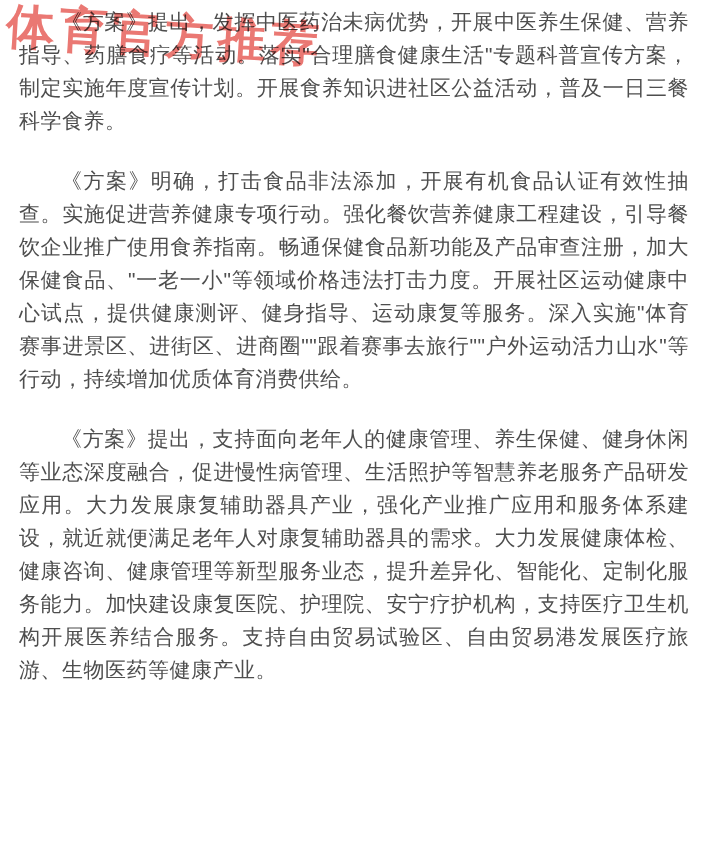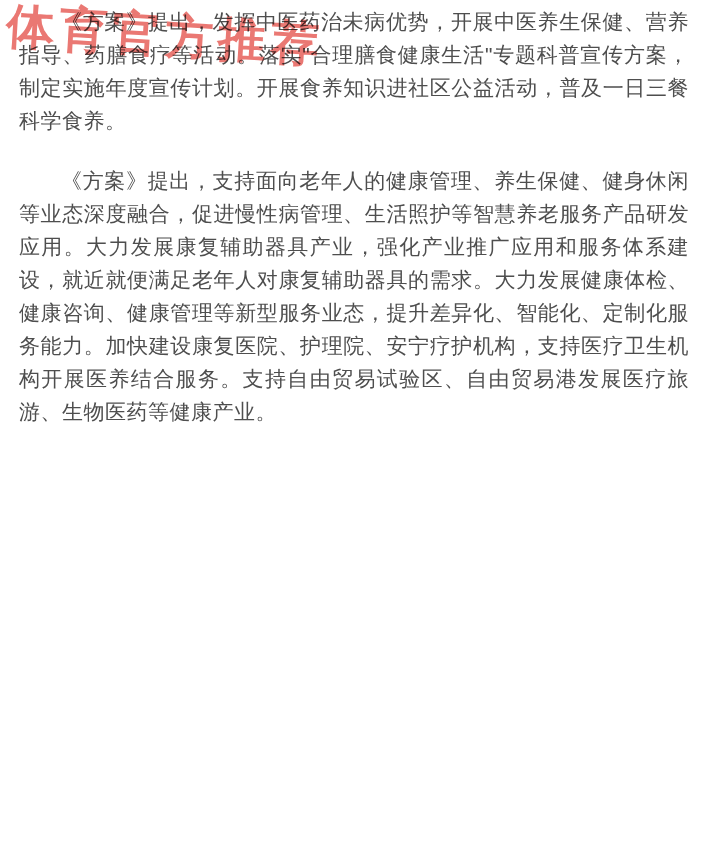--- a/index.html
+++ b/index.html
@@ -45,15 +45,16 @@
     pointer-events: none;
   }
 </style>
 </head>
 <body style="background: rgb(255, 255, 255);">
 
 <div class="watermark" style="color: rgb(231, 96, 90);">体育官方推荐</div>
 
 <div class="content" style="color: rgb(78, 78, 78);">
   <p>《方案》提出，发挥中医药治未病优势，开展中医养生保健、营养指导、药膳食疗等活动。落实"合理膳食健康生活"专题科普宣传方案，制定实施年度宣传计划。开展食养知识进社区公益活动，普及一日三餐科学食养。</p>
+  <p>《方案》明确，打击食品非法添加，开展有机食品认证有效性抽查。实施促进营养健康专项行动。强化餐饮营养健康工程建设，引导餐饮企业推广使用食养指南。畅通保健食品新功能及产品审查注册，加大保健食品、"一老一小"等领域价格违法打击力度。开展社区运动健康中心试点，提供健康测评、健身指导、运动康复等服务。深入实施"体育赛事进景区、进街区、进商圈""跟着赛事去旅行""户外运动活力山水"等行动，持续增加优质体育消费供给。</p>
   <p>《方案》提出，支持面向老年人的健康管理、养生保健、健身休闲等业态深度融合，促进慢性病管理、生活照护等智慧养老服务产品研发应用。大力发展康复辅助器具产业，强化产业推广应用和服务体系建设，就近就便满足老年人对康复辅助器具的需求。大力发展健康体检、健康咨询、健康管理等新型服务业态，提升差异化、智能化、定制化服务能力。加快建设康复医院、护理院、安宁疗护机构，支持医疗卫生机构开展医养结合服务。支持自由贸易试验区、自由贸易港发展医疗旅游、生物医药等健康产业。</p>
 
 </div>
 
 </body></html>

